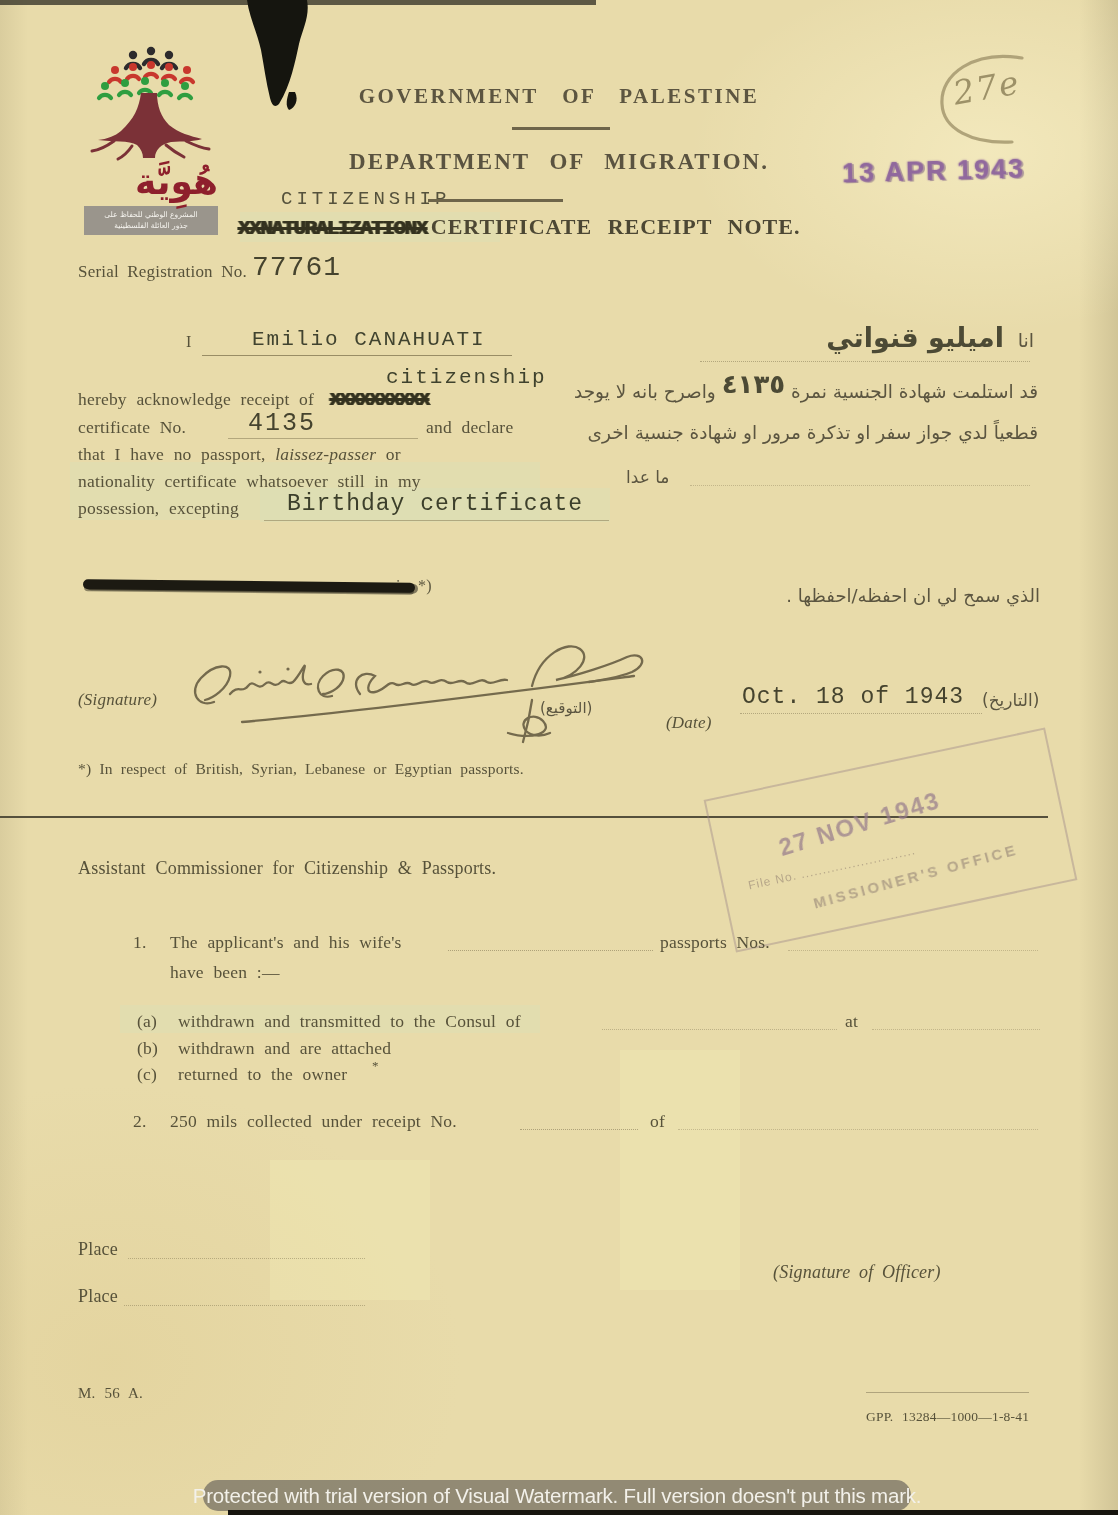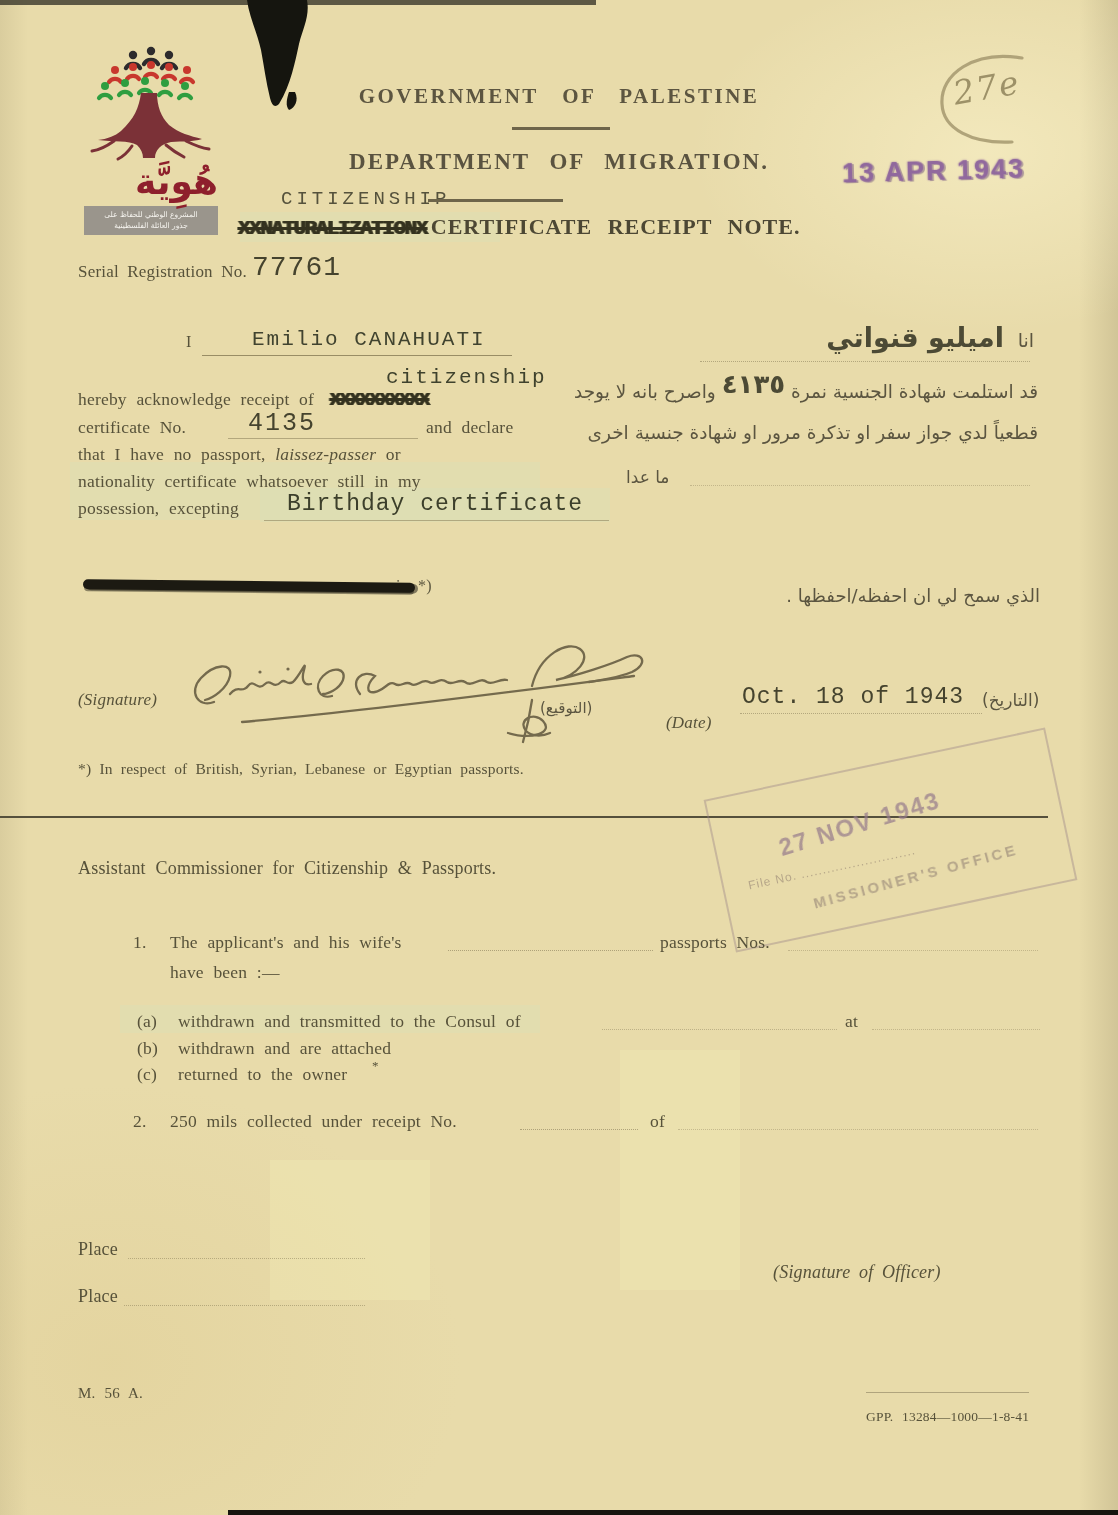--- a/index.html
+++ b/index.html
@@ -244,15 +244,18 @@
 
   <div class="serifline" style="left:78px;top:1239px;font-size:18px;">Place</div>
   <div class="leader" style="left:128px;top:1257px;width:237px;border-bottom-color:rgba(125,115,80,.45);"></div>
   <div class="serifline" style="left:78px;top:1286px;font-size:18px;">Place</div>
   <div class="leader" style="left:124px;top:1304px;width:241px;border-bottom-color:rgba(125,115,80,.45);"></div>
   <div class="serifline italic" style="left:773px;top:1262px;font-size:18px;word-spacing:4px;">(Signature of Officer)</div>
 
   <div class="serifline" style="left:78px;top:1385px;font-size:15px;">M. 56 A.</div>
   <div class="serifline" style="left:866px;top:1392px;font-size:13.5px;border-top:1px solid rgba(120,110,80,.5);padding-top:16px;">GPP. 13284—1000—1-8-41</div>
 
+  <div class="wm">
+    <span>Protected with trial version of Visual Watermark. Full version doesn't put this mark.</span>
+  </div>
   <div style="position:absolute;left:228px;top:1510px;width:890px;height:5px;background:#16140e;"></div>
 
 </div>
 
 </body></html>

